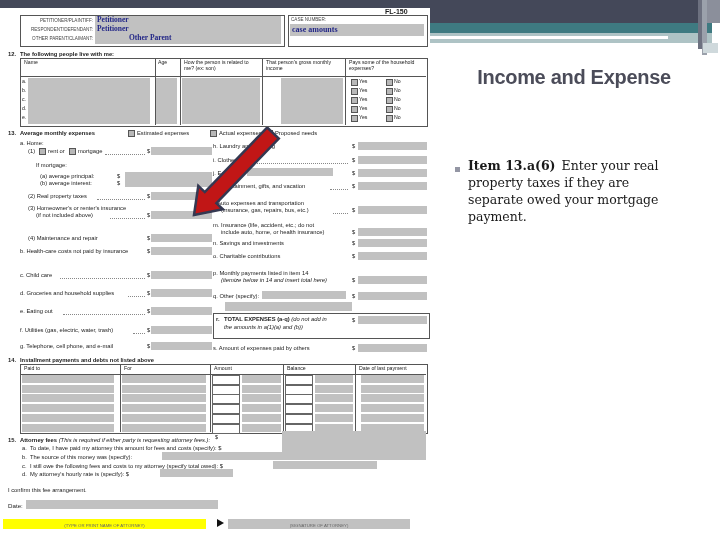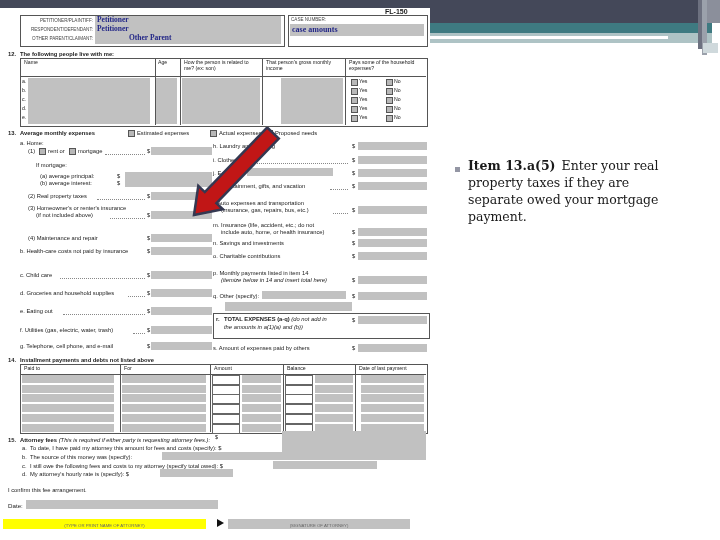--- a/index.html
+++ b/index.html
@@ -53,22 +53,23 @@
 
   <div class="deco bar-navy"></div>
   <div class="deco bar-teal"></div>
   <div class="deco bar-light"></div>
   <div class="deco bar-whiteline"></div>
   <div class="deco stripe-a"></div>
   <div class="deco stripe-b"></div>
   <div class="deco stripe-c"></div>
   <div class="deco corner-sq"></div>
 
+  <div class="title-line" style="top:66px;">Income and Expense</div>
   <div class="bullet-sq"></div>
-  <div class="bullet-text"><span class="lead">Item 13.a(5)</span><span>Enter your real property taxes if they are separate owed your mortgage payment.</span></div>
+  <div class="bullet-text"><span class="lead">Item 13.a(6)</span><span>Enter your real property taxes if they are separate owed your mortgage payment.</span></div>
 
   <svg class="arrow-svg" width="100" height="100">
     <polygon points="6,88 34.9,82.3 28.4,76.1 90.8,11.5 79.2,0.5 16.8,65.1 10.3,58.9" fill="#c11616" stroke="#343851" stroke-width="2.5"></polygon>
   </svg>
 
   <div class="paper">
 
     <div class="t b f7" style="left:385px;top:0;">FL-150</div>
 
     <div class="box" style="left:20px;top:7px;width:263px;height:30px;"></div>

